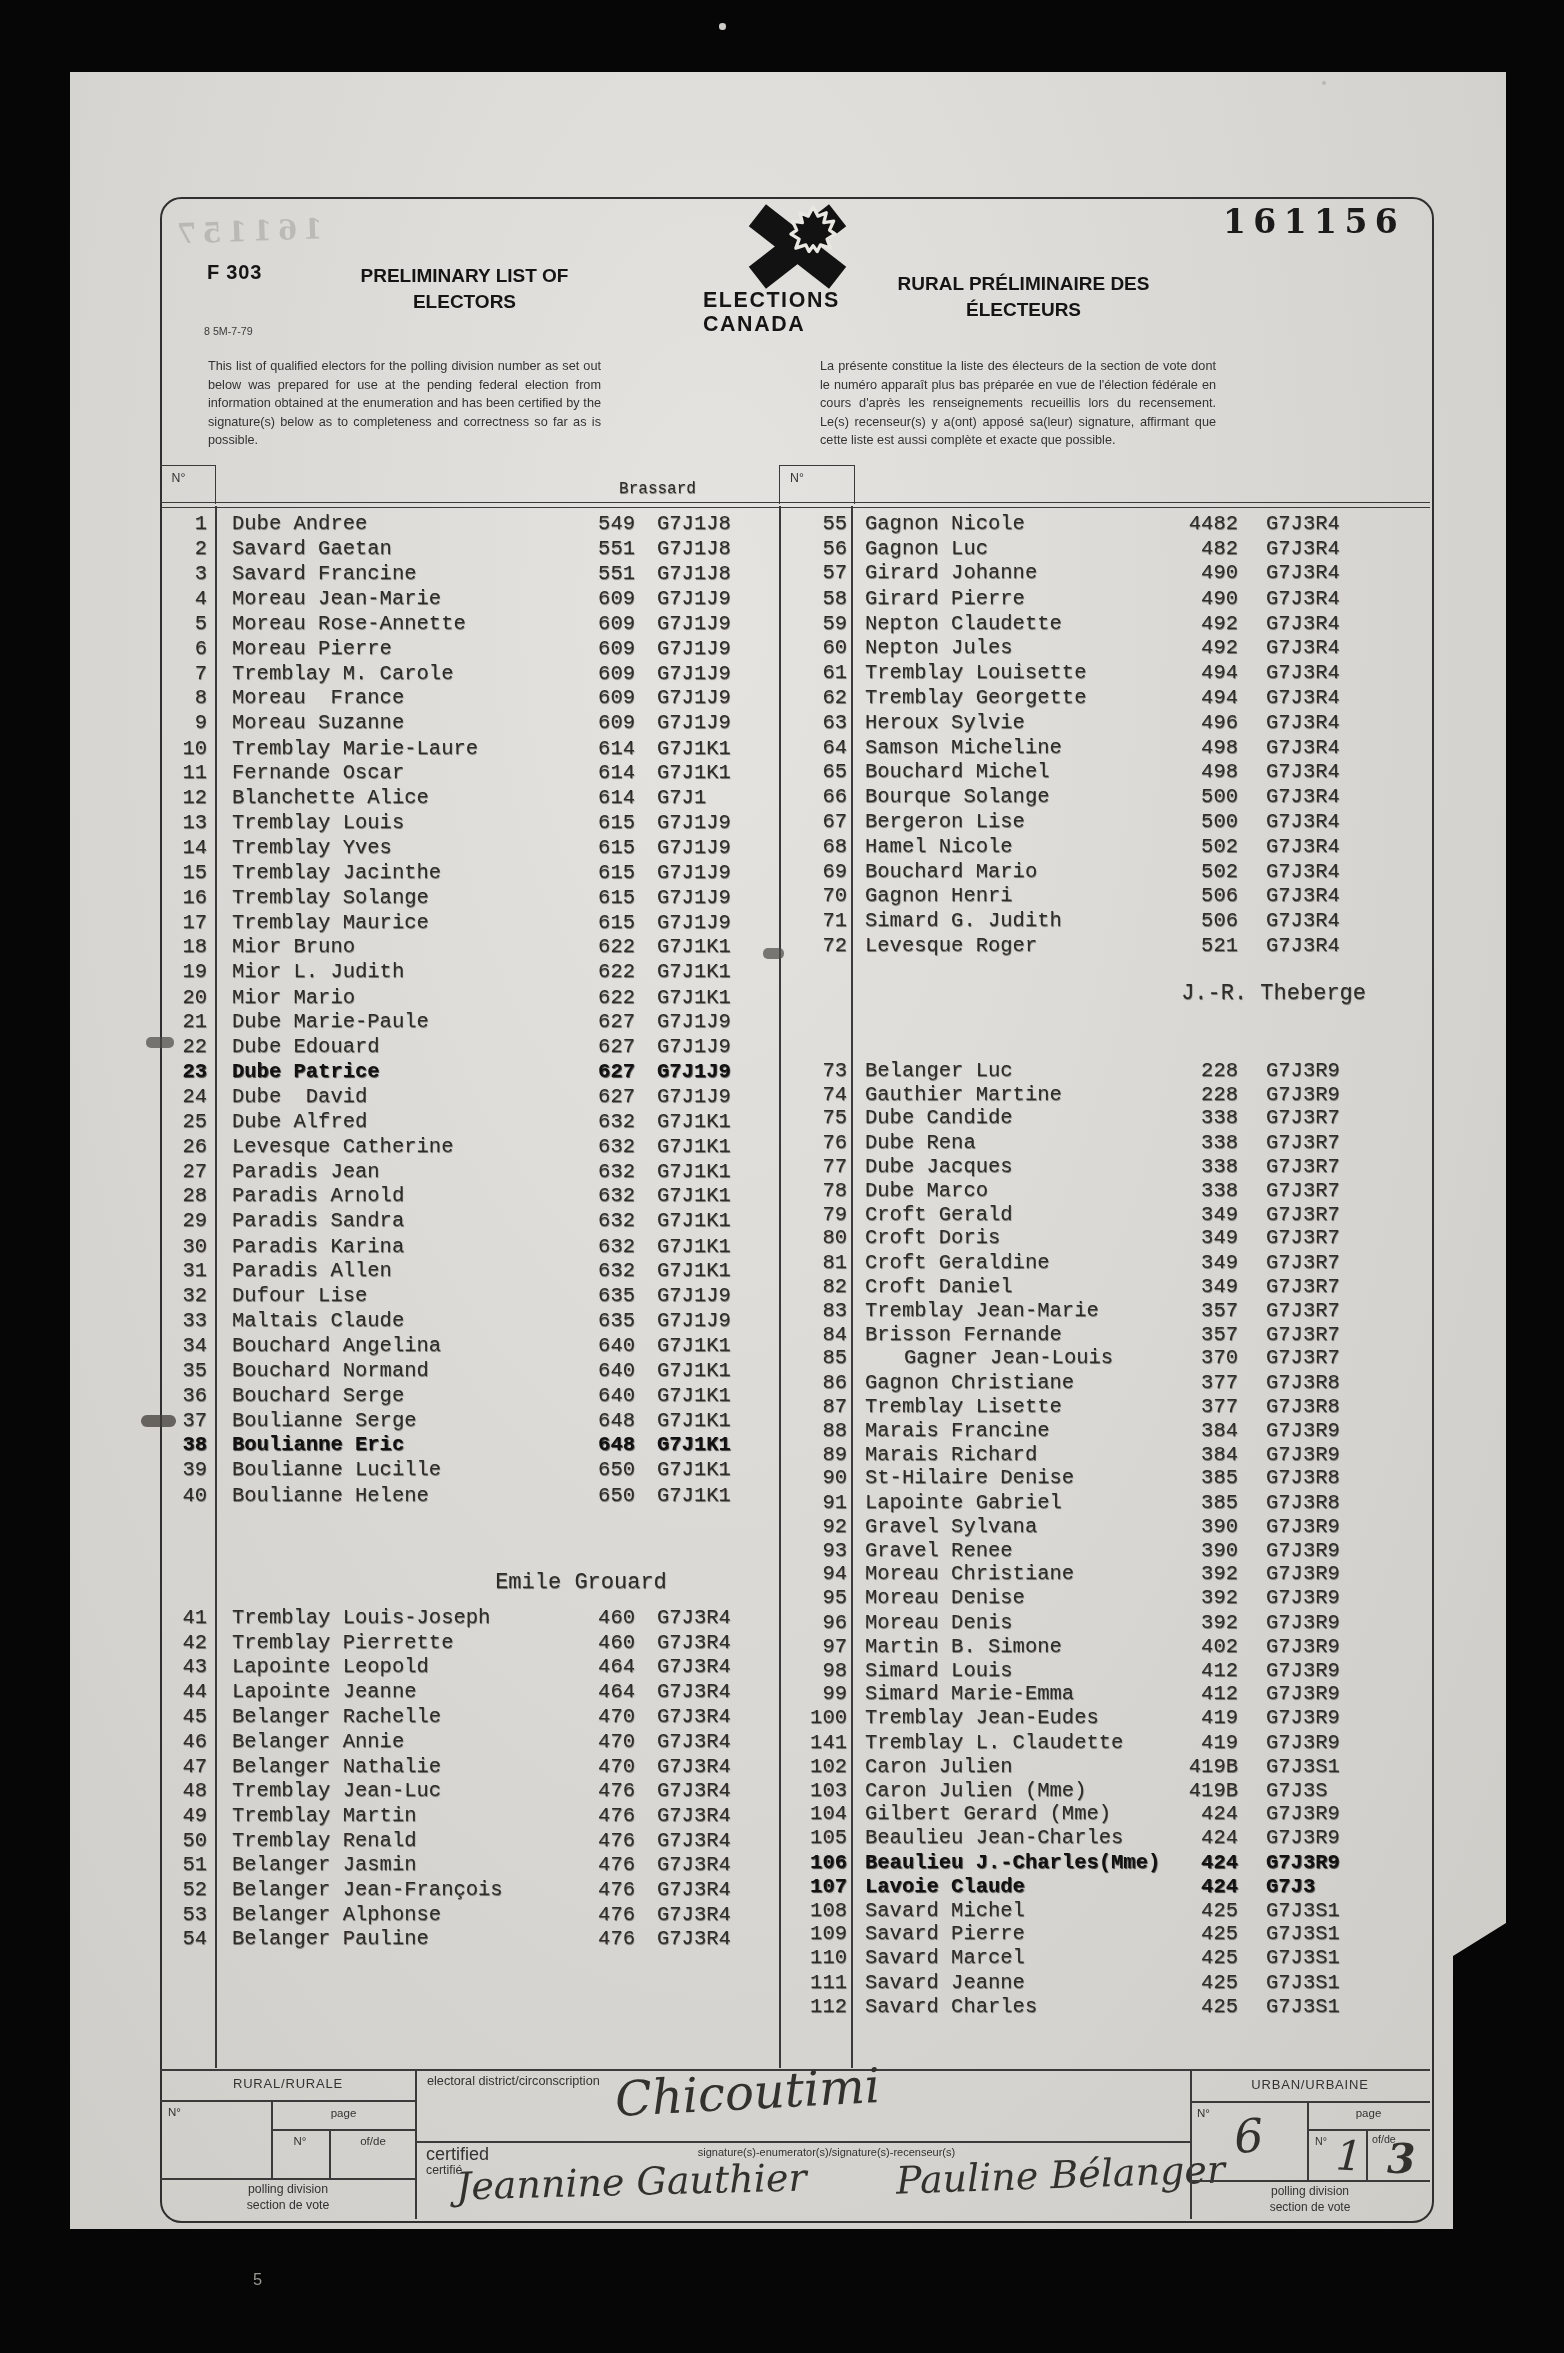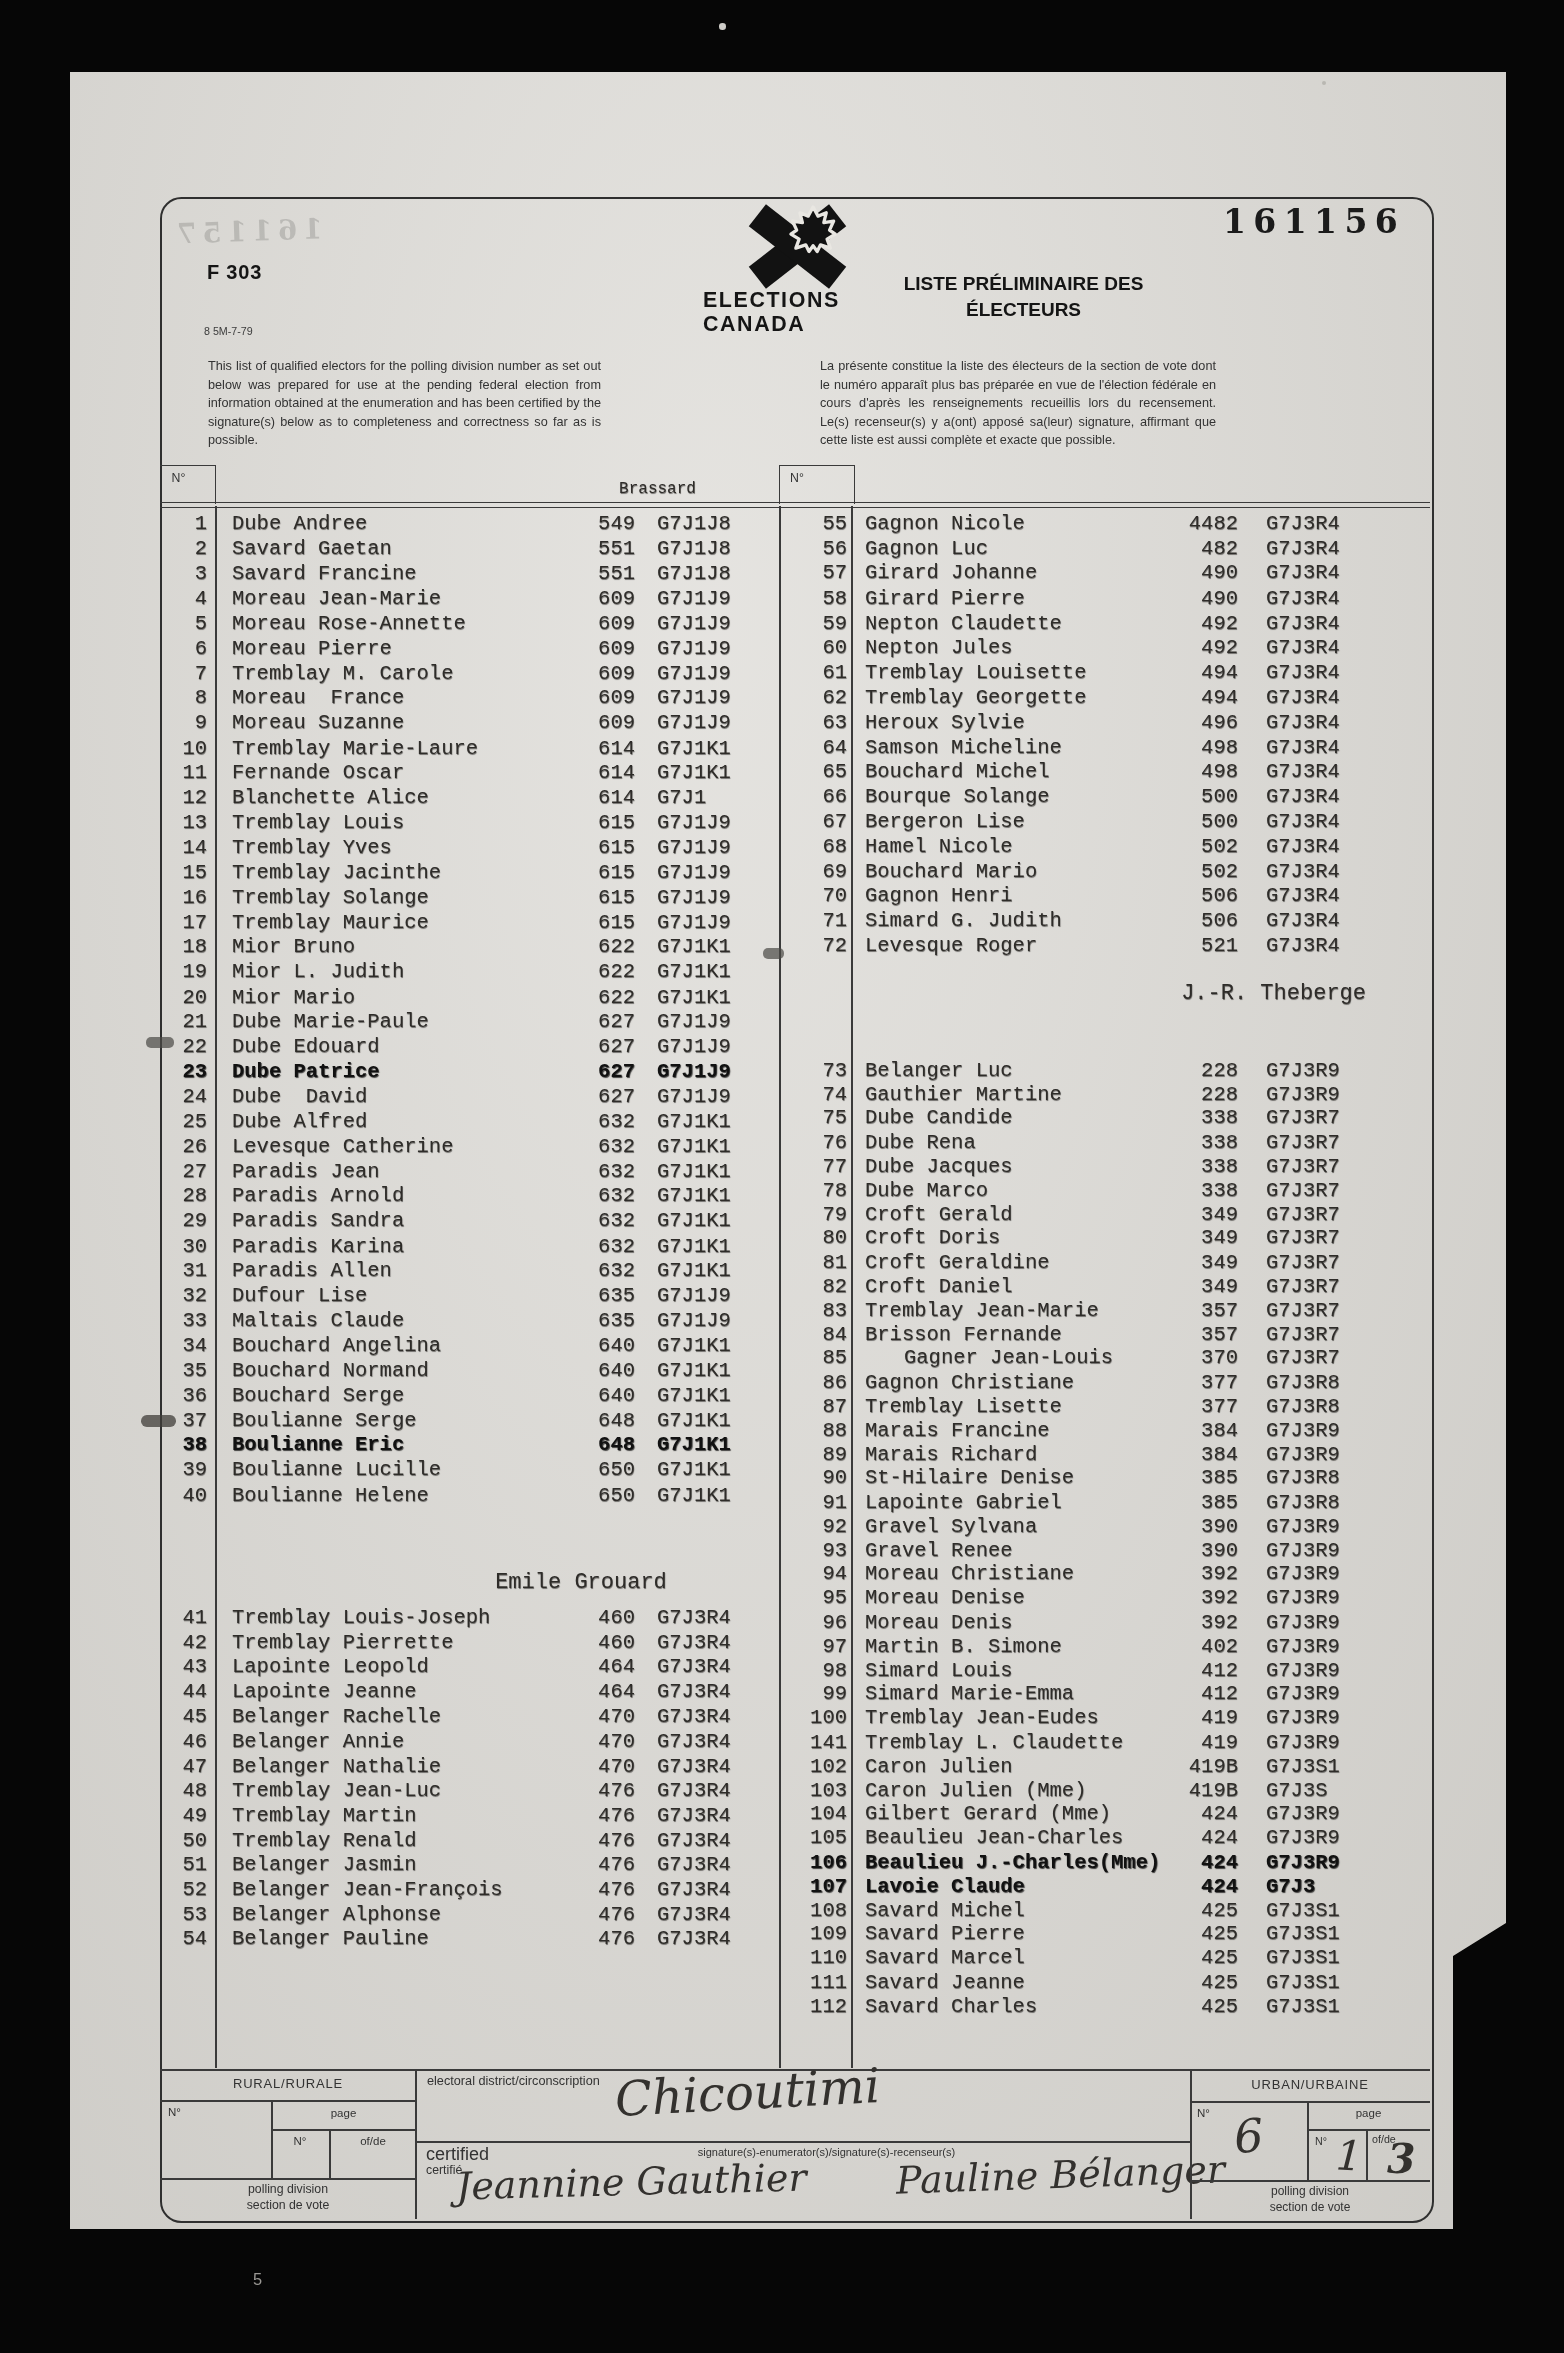--- a/index.html
+++ b/index.html
@@ -27,33 +27,37 @@
 <div id="page">
   <div id="paper"></div>
   <div id="form-border"></div>
 
   <div class="abs" style="left:171px;top:215px;transform:scaleX(-1) rotate(2deg);opacity:.28;color:#6b6b68;
               font-family:'DejaVu Serif',serif;font-weight:bold;font-size:28px;letter-spacing:5.8px;">161157</div>
 
   <div class="hdr" style="left:207px;top:261px;font-size:20px;letter-spacing:0.8px;">F 303</div>
   <div class="abs" style="left:204px;top:325px;font-size:10.7px;color:#3c3c3c;">8 5M-7-79</div>
 
+  <div class="hdr ctr" style="left:304px;top:263px;width:321px;font-size:19px;line-height:25.5px;">
+    <div>PRELIMINARY LIST OF</div>
+    <div>ELECTORS</div>
+  </div>
 
   <svg class="abs" style="left:740px;top:202px;" width="115" height="89" viewBox="0 0 140 108">
     <g fill="#121212">
       <rect x="-17" y="-62" width="34" height="124" transform="translate(70,54) rotate(52)"></rect>
       <rect x="-17" y="-62" width="34" height="124" transform="translate(70,54) rotate(-52)"></rect>
     </g>
     <path transform="translate(62,6)" fill="#121212" stroke="#e9e7e2" stroke-width="4" stroke-linejoin="round" d="M27 0 L33 11 L43 7 L40 19 L52 17 L47 28 L54 33 L44 39 L48 50 L36 46 L32 54 L27 47 L22 54 L18 46 L6 50 L10 39 L0 33 L7 28 L2 17 L14 19 L11 7 L21 11 Z"></path>
   </svg>
   <div class="hdr" style="left:703px;top:288px;font-size:21.4px;letter-spacing:1.6px;">ELECTIONS</div>
   <div class="hdr" style="left:703px;top:312px;font-size:21.4px;letter-spacing:1.6px;">CANADA</div>
 
   <div class="hdr ctr" style="left:855px;top:271px;width:337px;font-size:19px;line-height:25.5px;">
-    <div>LISTE PRÉLIMINAIRE DES</div>
+    <div>RURAL PRÉLIMINAIRE DES</div>
     <div>ÉLECTEURS</div>
   </div>
 
   <div class="abs" style="left:1223px;top:202px;font-family:'DejaVu Serif',serif;font-weight:bold;font-size:33px;
               letter-spacing:7.4px;color:#1b1b1b;">161156</div>
 
   <div class="abs" style="left:208px;top:357px;width:393px;font-size:12.7px;line-height:18.5px;color:#333;text-align:justify;">This list of qualified electors for the polling division number as set out below was prepared for use at the pending federal election from information obtained at the enumeration and has been certified by the signature(s) below as to completeness and correctness so far as is possible.</div>
   <div class="abs" style="left:820px;top:357px;width:396px;font-size:12.7px;line-height:18.5px;color:#333;text-align:justify;">La présente constitue la liste des électeurs de la section de vote dont le numéro apparaît plus bas préparée en vue de l'élection fédérale en cours d'après les renseignements recueillis lors du recensement. Le(s) recenseur(s) y a(ont) apposé sa(leur) signature, affirmant que cette liste est aussi complète et exacte que possible.</div>
 
   <div class="abs" style="left:160px;top:465px;width:55px;height:38px;border-top:1.6px solid #3a3a3a;border-right:1.6px solid #3a3a3a;">

